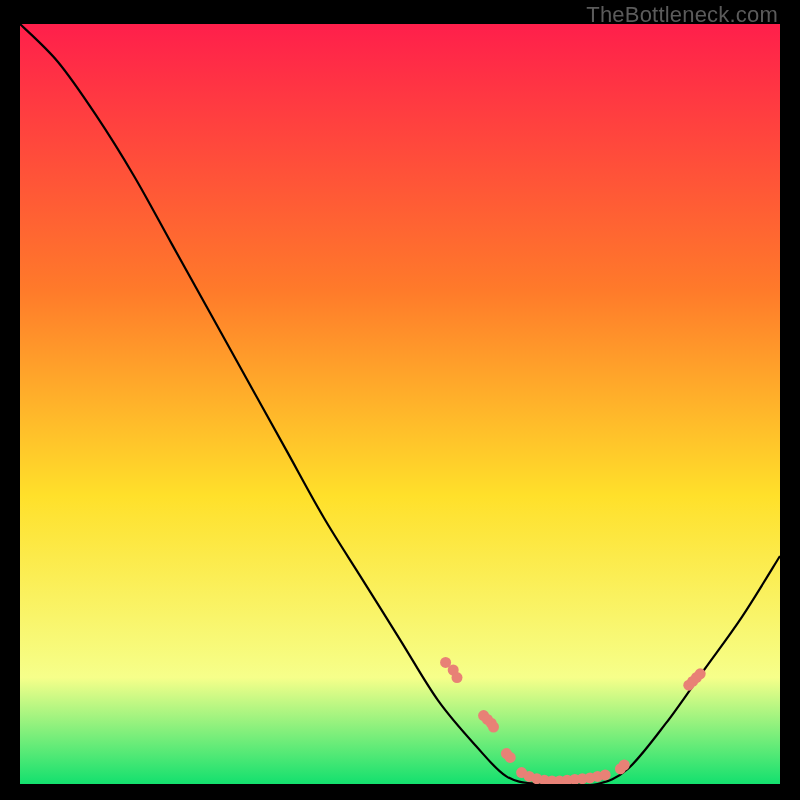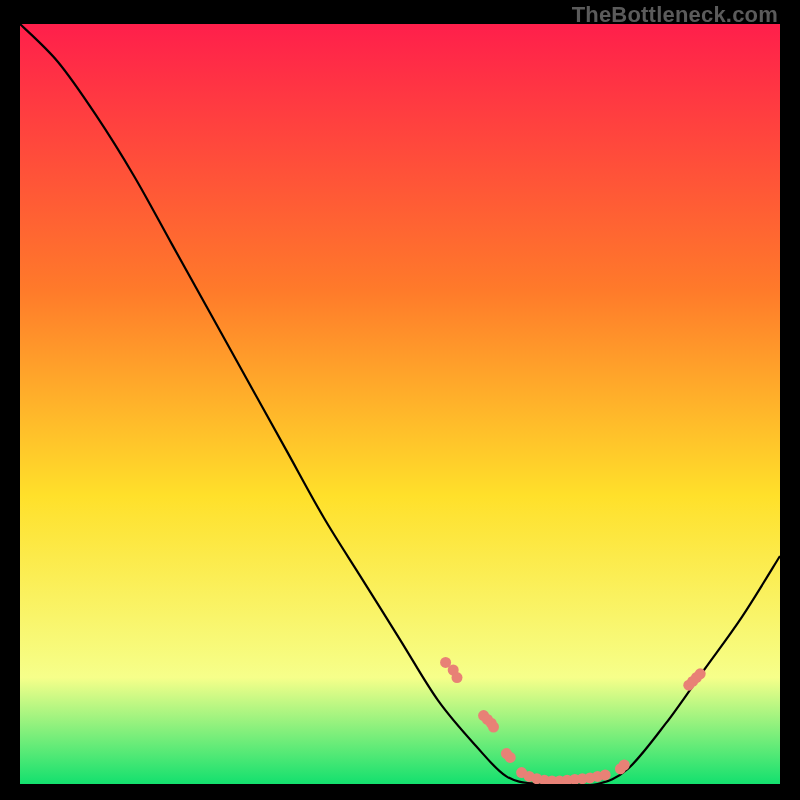--- a/index.html
+++ b/index.html
@@ -26,21 +26,21 @@
     width: 760px;
     height: 760px;
   }
   .watermark {
     position: absolute;
     top: 2px;
     right: 22px;
     color: #5b5b5b;
     font-size: 22px;
     letter-spacing: 0.2px;
-    font-weight: 700;
+    font-weight: 400;
     user-select: none;
   }
 </style>
 </head>
 <body>
 
 <div class="watermark">TheBottleneck.com</div>
 
 <div class="frame">
   <svg class="plot" viewBox="0 0 760 760" preserveAspectRatio="none">

